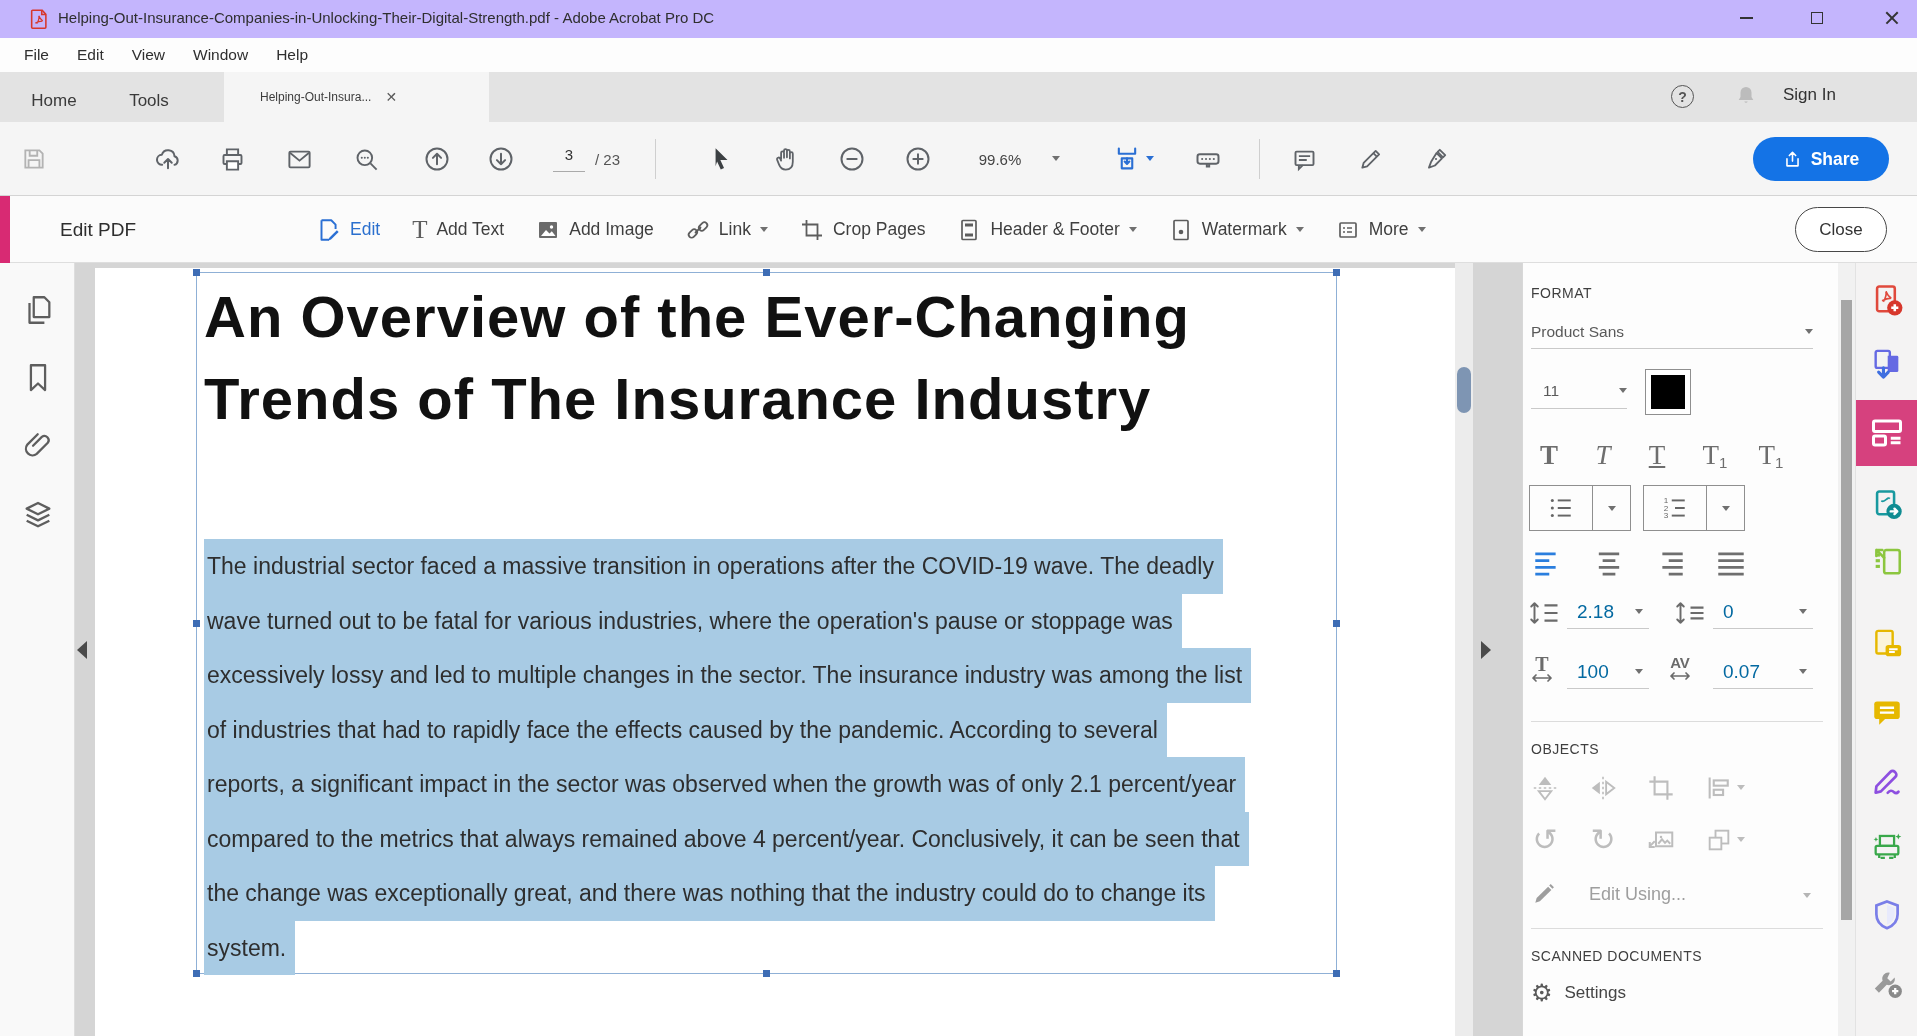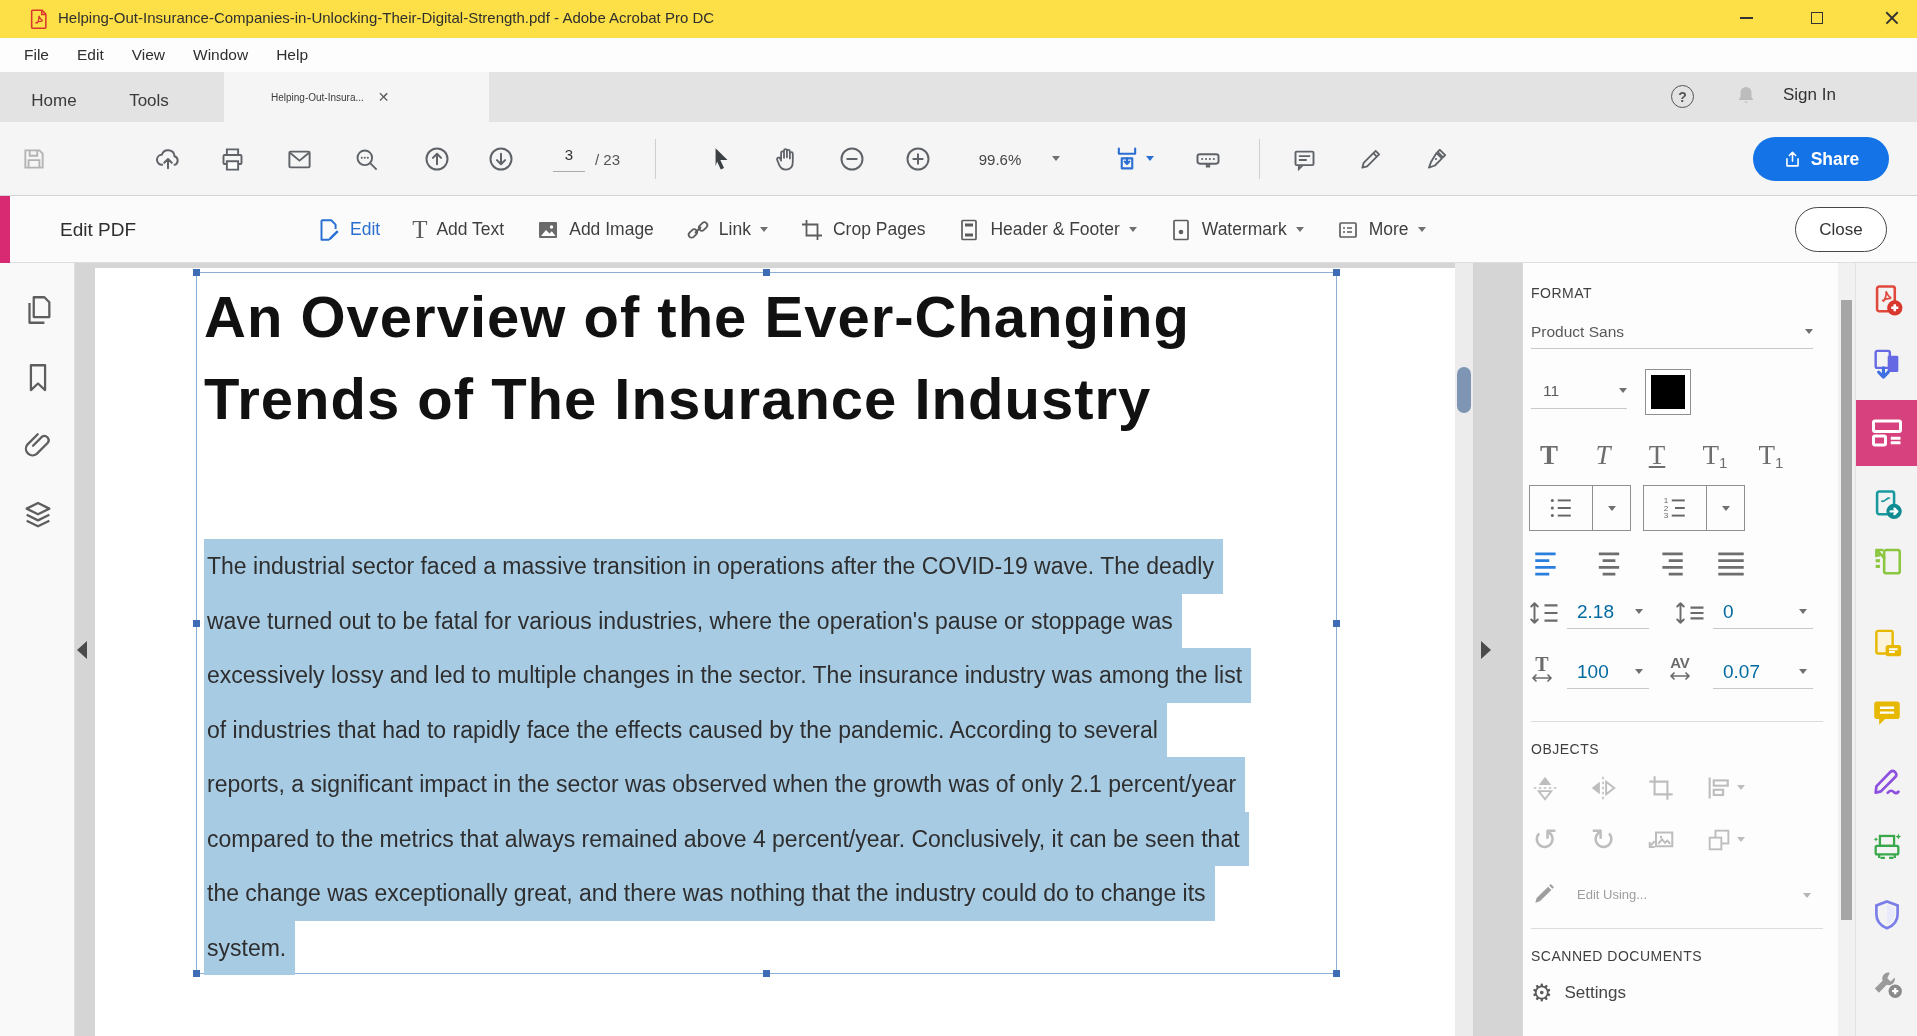--- a/index.html
+++ b/index.html
@@ -1,36 +1,36 @@
 <!DOCTYPE html>
 <html><head>
 <meta charset="utf-8">
 <style>
   html,body{margin:0;padding:0;background:#9e9e9e;}
   *{box-sizing:border-box;font-family:"Liberation Sans",sans-serif;}
   .app{position:relative;width:1917px;height:1036px;background:#fff;overflow:hidden;}
   .abs{position:absolute;}
   svg{display:block;}
   
-  .titlebar{position:absolute;left:0;top:0;width:1917px;height:38px;background:#fde047;}
+  .titlebar{position:absolute;left:0;top:0;width:1917px;height:38px;background:#c4b5fd;}
   .titlebar .ttl{position:absolute;left:58px;top:9px;font-size:15px;color:#2f2f2f;}
   .winbtn{position:absolute;top:2px;width:44px;height:32px;display:flex;align-items:center;justify-content:center;cursor:pointer;}
   .minbar{width:13px;height:2px;background:#333;}
   .maxbox{width:12px;height:12px;border:1.6px solid #333;}
   .xwrap{position:relative;width:14px;height:14px;}
   .xwrap i{position:absolute;left:-1px;top:6px;width:16px;height:1.8px;background:#333;}
   .xwrap i:first-child{transform:rotate(45deg);}  .xwrap i:last-child{transform:rotate(-45deg);}
   
   .menubar{position:absolute;left:0;top:38px;width:1917px;height:34px;background:#fdfdfd;display:flex;align-items:center;padding-left:10px;}
   .menubar span{padding:0 14px;font-size:15.5px;color:#2f2f2f;cursor:pointer;}
   
   .tabbar{position:absolute;left:0;top:72px;width:1917px;height:50px;background:#e3e3e3;}
   .flattab{position:absolute;top:0;height:58px;display:flex;align-items:center;justify-content:center;font-size:17px;color:#3a3a3a;cursor:pointer;}
   .doctab{position:absolute;left:224px;top:0;width:265px;height:50px;background:#f5f5f5;display:flex;align-items:center;cursor:pointer;}
-  .doctab .lbl{margin-left:47px;font-size:10px;color:#3c3c3c;}
+  .doctab .lbl{margin-left:36px;font-size:12px;color:#3c3c3c;}
   .doctab .x{margin-left:14px;font-size:14px;color:#5a5a5a;}
   .helpq{position:absolute;left:1671px;top:13px;width:23px;height:23px;border:1.7px solid #555;border-radius:50%;display:flex;align-items:center;justify-content:center;font-size:14px;color:#555;font-weight:bold;cursor:pointer;}
   .signin{position:absolute;left:1783px;top:13px;font-size:17px;color:#323232;cursor:pointer;}
   
   .toolbar{position:absolute;left:0;top:122px;width:1917px;height:74px;background:#f5f5f5;border-bottom:1px solid #d4d4d4;}
   .tb-ic{position:absolute;top:144px;width:30px;height:30px;display:flex;align-items:center;justify-content:center;color:#5f6368;cursor:pointer;}
   .tbsep{position:absolute;top:139px;width:1px;height:40px;background:#cfcfcf;}
   .pageinput{position:absolute;left:553px;top:146px;width:32px;height:26px;text-align:center;font-size:15px;color:#333;border-bottom:1px solid #aaa;cursor:text;}
   .pagetotal{position:absolute;left:595px;top:151px;font-size:15px;color:#555;}
   .zoomtext{position:absolute;left:960px;top:151px;width:80px;text-align:center;font-size:15px;color:#444;cursor:pointer;}
@@ -71,21 +71,21 @@
   .listgrp{position:absolute;height:46px;border:1px solid #8f8f8f;display:flex;cursor:pointer;background:#fdfdfd;}
   .listgrp .cell{width:62px;display:flex;align-items:center;justify-content:center;}
   .listgrp .ddcell{width:38px;border-left:1px solid #8f8f8f;display:flex;align-items:center;justify-content:center;}
   .alic{position:absolute;width:34px;height:28px;cursor:pointer;}
   .fld{position:absolute;height:34px;border-bottom:1px solid #c9c9c9;display:flex;align-items:center;justify-content:space-between;padding:0 6px 0 10px;cursor:pointer;}
   .fld .val{font-size:19px;color:#0369a1;}
   .spic{position:absolute;display:flex;align-items:center;gap:3px;color:#6b6b6b;}
   .ticon{position:absolute;display:flex;flex-direction:column;align-items:center;color:#6b6b6b;cursor:default;}
   .pdivider{position:absolute;left:8px;width:292px;height:1px;background:#dcdcdc;}
   .objic{position:absolute;width:36px;height:34px;display:flex;align-items:center;justify-content:center;color:#bdbdbd;font-size:28px;cursor:default;}
-  .editusing{position:absolute;left:8px;display:flex;align-items:center;gap:20px;color:#9e9e9e;font-size:13px;cursor:pointer;}
+  .editusing{position:absolute;left:8px;display:flex;align-items:center;gap:32px;color:#9e9e9e;font-size:18px;cursor:pointer;}
   .settingsrow{position:absolute;left:8px;display:flex;align-items:center;gap:12px;font-size:17px;color:#454545;cursor:pointer;}
   .pscroll{position:absolute;left:1838px;top:263px;width:17px;height:773px;background:#f1f1f1;}
   .pthumb{position:absolute;left:3px;top:37px;width:11px;height:620px;background:#a6a6a6;}
   
   .rail{position:absolute;left:1855px;top:263px;width:62px;height:773px;background:#f4f3f3;border-left:1px solid #e2e2e2;}
   .rail-ic{position:absolute;left:14px;width:34px;height:34px;cursor:pointer;}
   .railtile{position:absolute;left:0px;top:137px;width:62px;height:66px;background:#d6417e;display:flex;align-items:center;justify-content:center;cursor:pointer;}
 </style>
 </head>
 <body>

